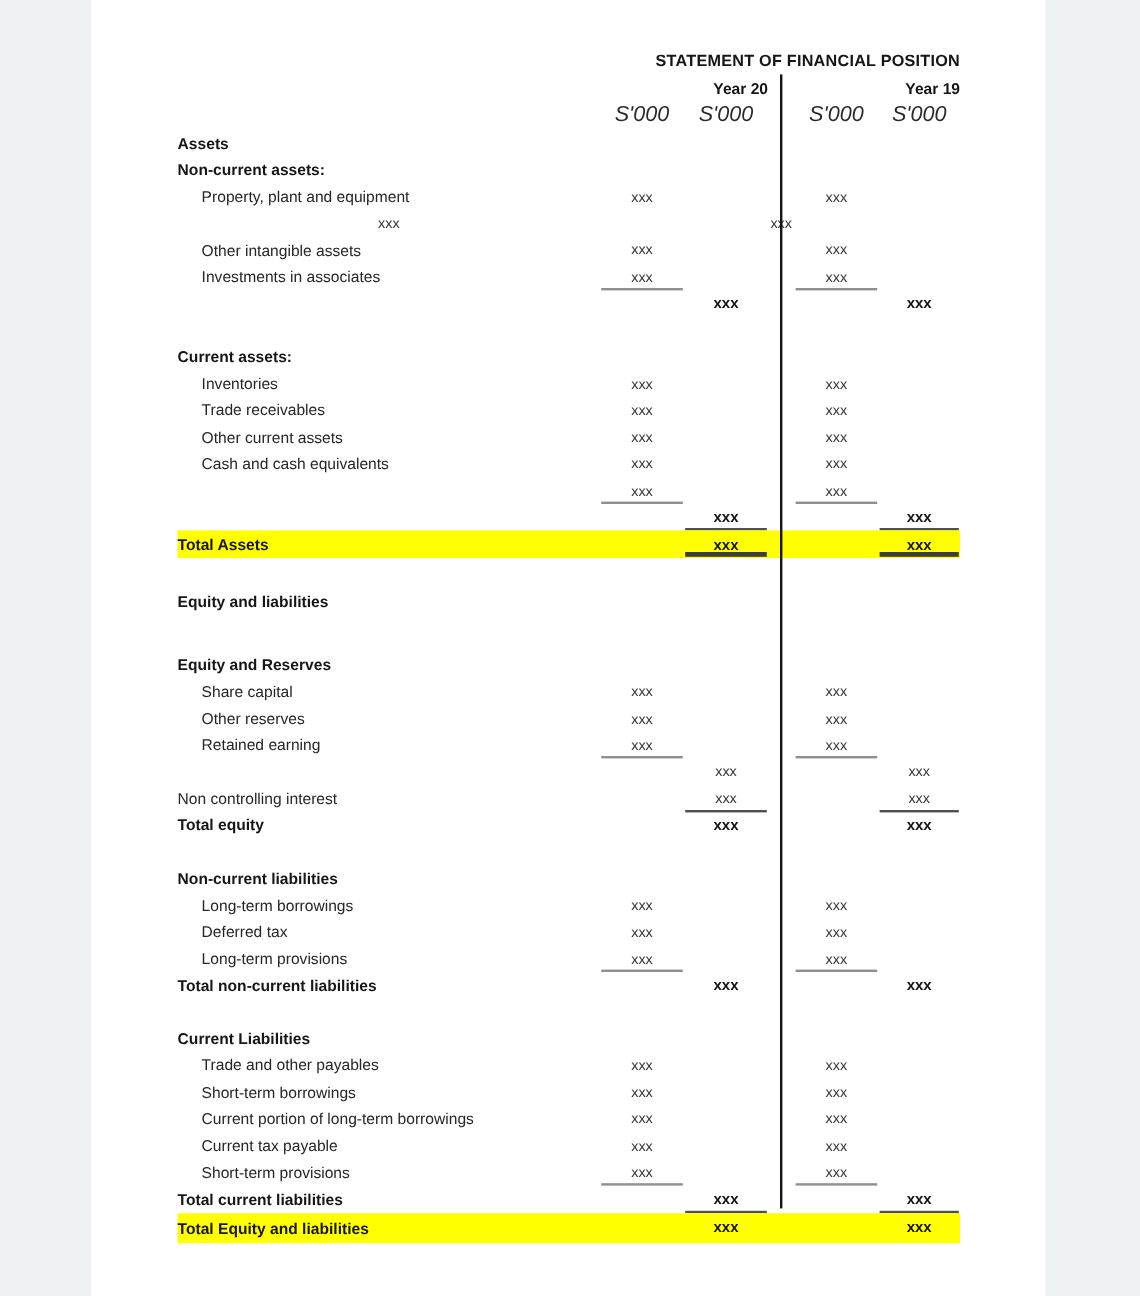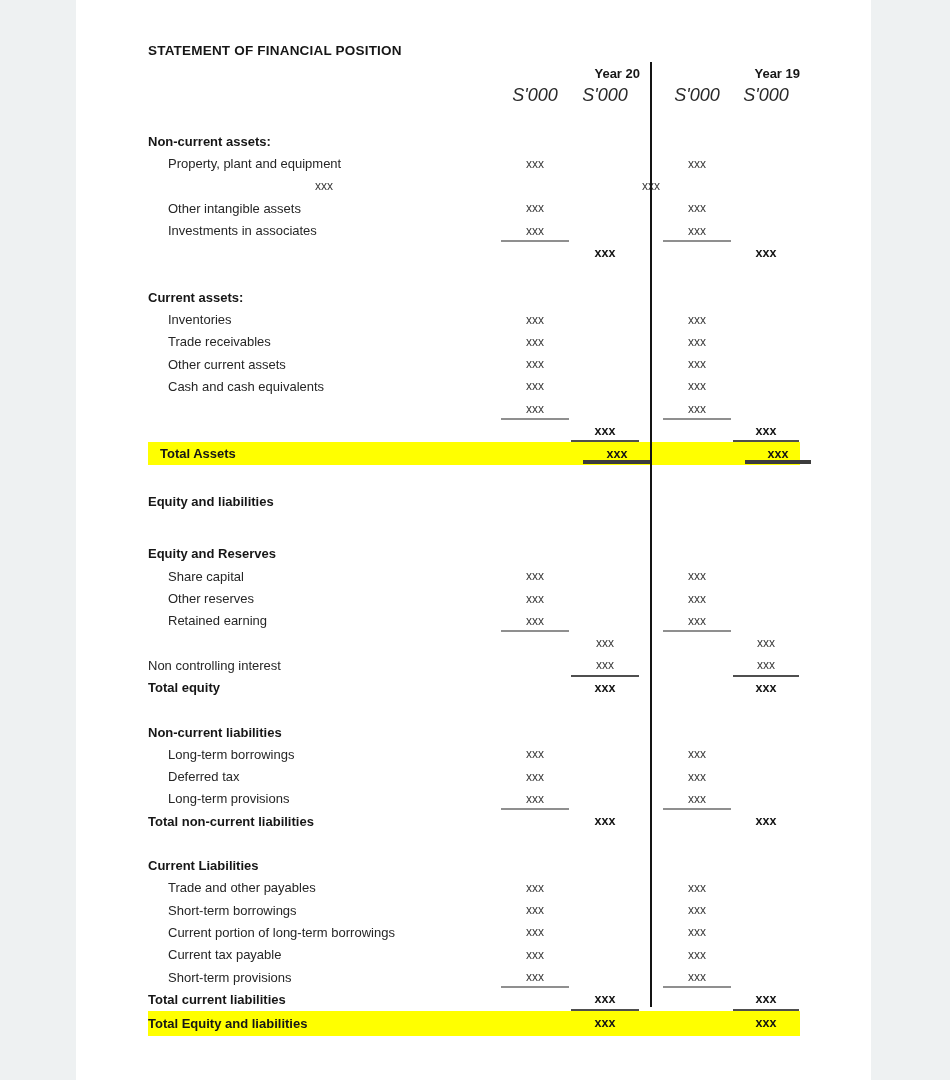--- a/index.html
+++ b/index.html
@@ -13,21 +13,21 @@
   }
   .page{
     position:absolute;
     left:76px;top:0;
     width:795px;height:1080px;
     background:#ffffff;
   }
   .title{
     position:absolute;
     left:72px;top:43px;width:652px;
-    text-align:left;
+    text-align:right;
     font-size:13.5px;font-weight:bold;
     letter-spacing:.2px;
     color:#161616;
   }
   .hdr-grid{
     position:absolute;left:72px;width:652px;
     display:grid;
     grid-template-columns:352px 70px 70px 22px 70px 68px;
     align-items:center;
   }
@@ -85,20 +85,21 @@
     <div></div>
     <div class="unit">S'000</div>
     <div class="unit">S'000</div>
     <div></div>
     <div class="unit">S'000</div>
     <div class="unit">S'000</div>
   </div>
 
   <div class="rows" id="rows">
       <div class="row sec">
+        <div class="lbl">Assets</div>
         <div class="cell"></div>
         <div class="cell"></div>
         <div></div>
         <div class="cell"></div>
         <div class="cell"></div>
       </div>
       <div class="row sec">
         <div class="lbl">Non-current assets:</div>
         <div class="cell"></div>
         <div class="cell"></div>
@@ -195,21 +196,21 @@
         <div class="cell"></div>
       </div>
       <div class="row item">
         <div class="lbl"></div>
         <div class="cell b"></div>
         <div class="cell b">xxx<div class="ul d"></div></div>
         <div></div>
         <div class="cell b"></div>
         <div class="cell b">xxx<div class="ul d"></div></div>
       </div>
-      <div class="row hl" style="height: 23px; background: rgb(255, 255, 0); padding-left: 12px;">
+      <div class="row hl" style="height: 23px; background: rgb(255, 255, 0);">
         <div class="lbl">Total Assets</div>
         <div class="cell b"></div>
         <div class="cell b">xxx<div class="ul t"></div></div>
         <div></div>
         <div class="cell b"></div>
         <div class="cell b">xxx<div class="ul t"></div></div>
       </div>
       <div class="row sp" style="height: 24px;"></div>
       <div class="row sec" style="height: 24px;">
         <div class="lbl">Equity and liabilities</div>

